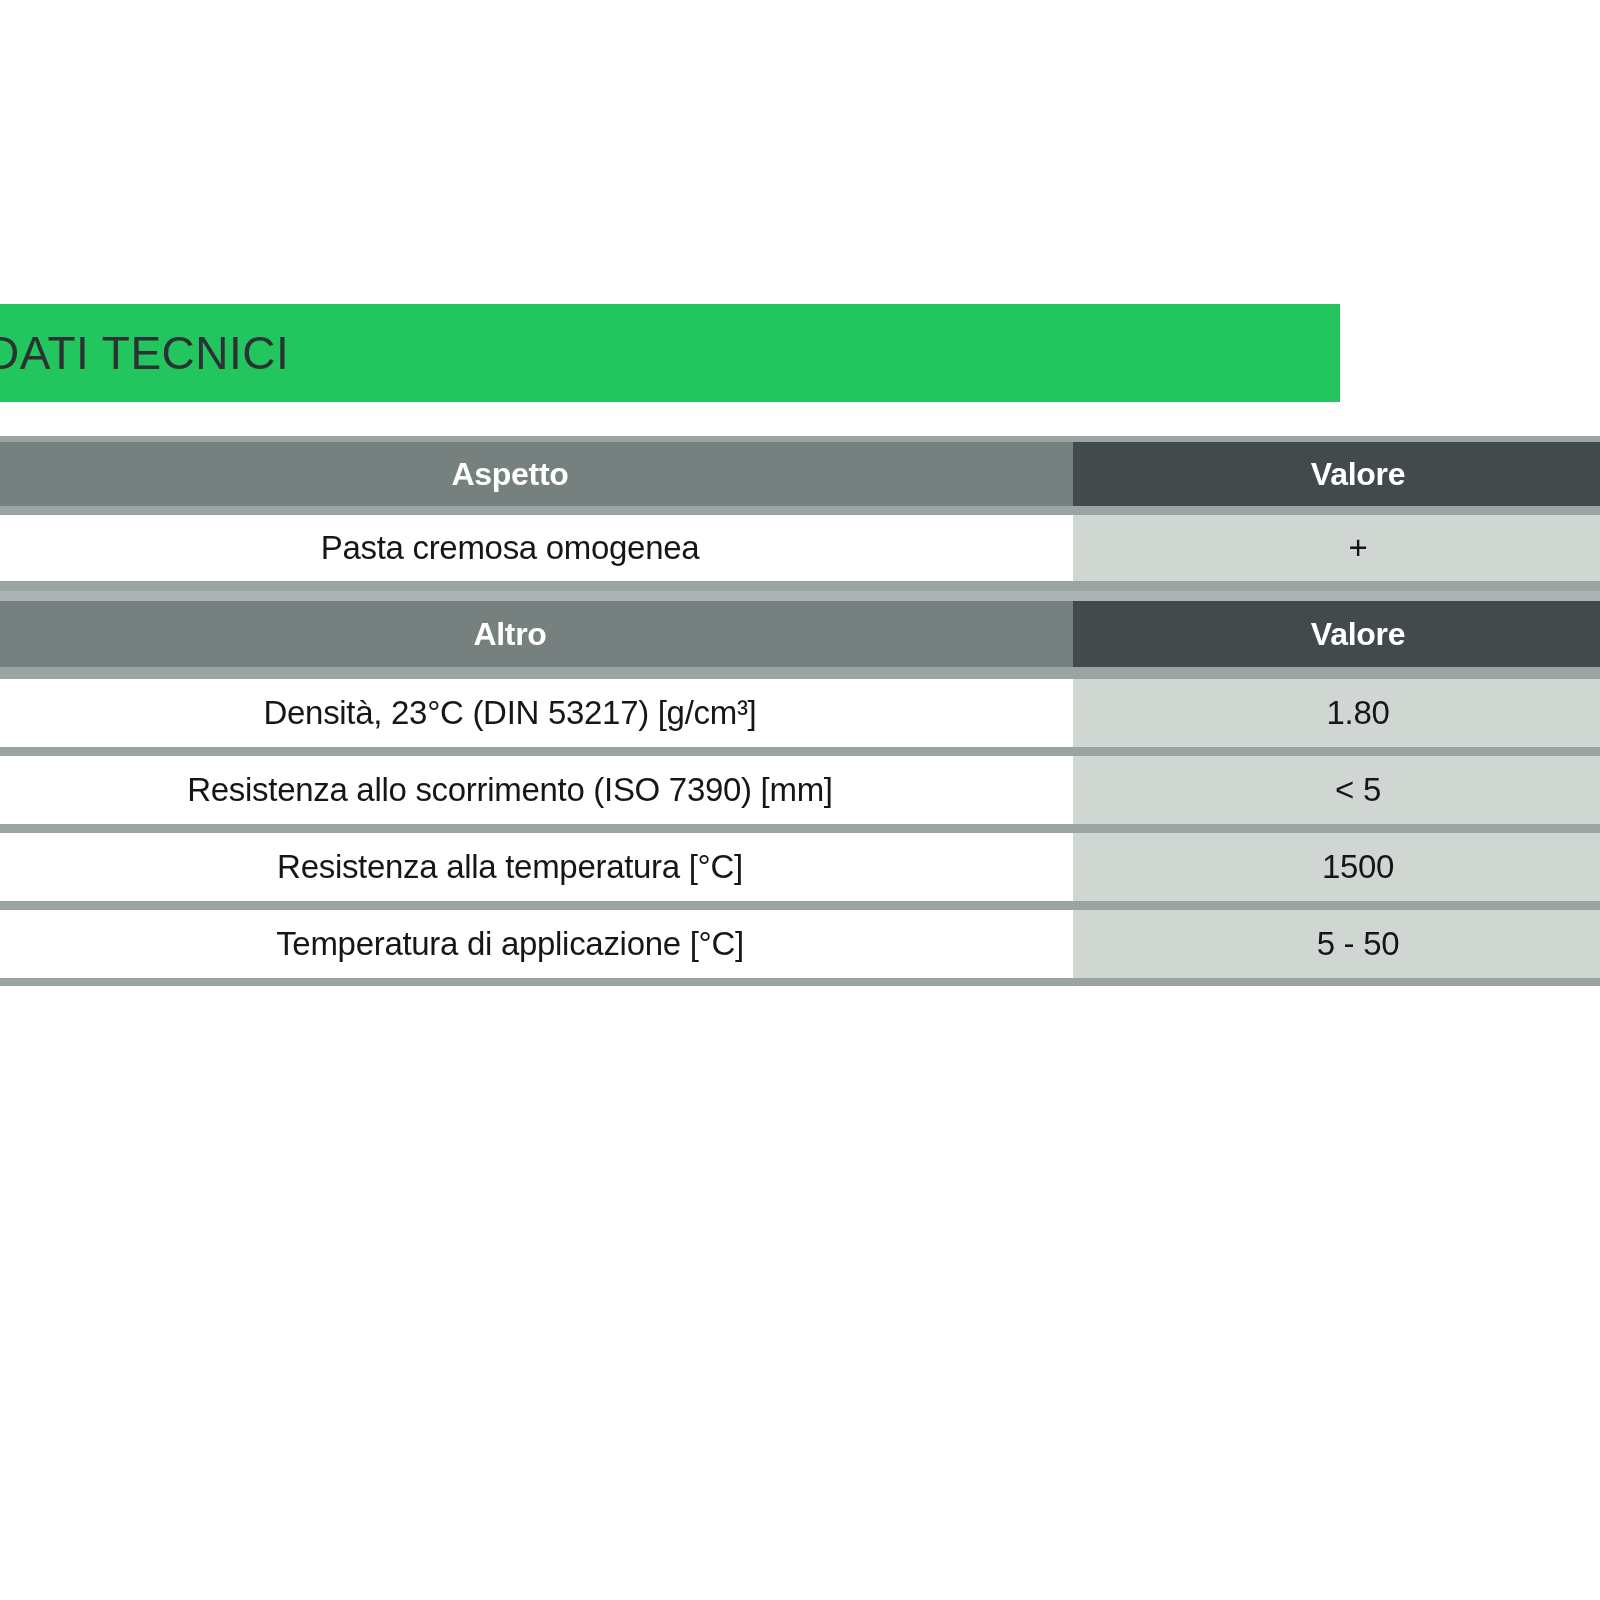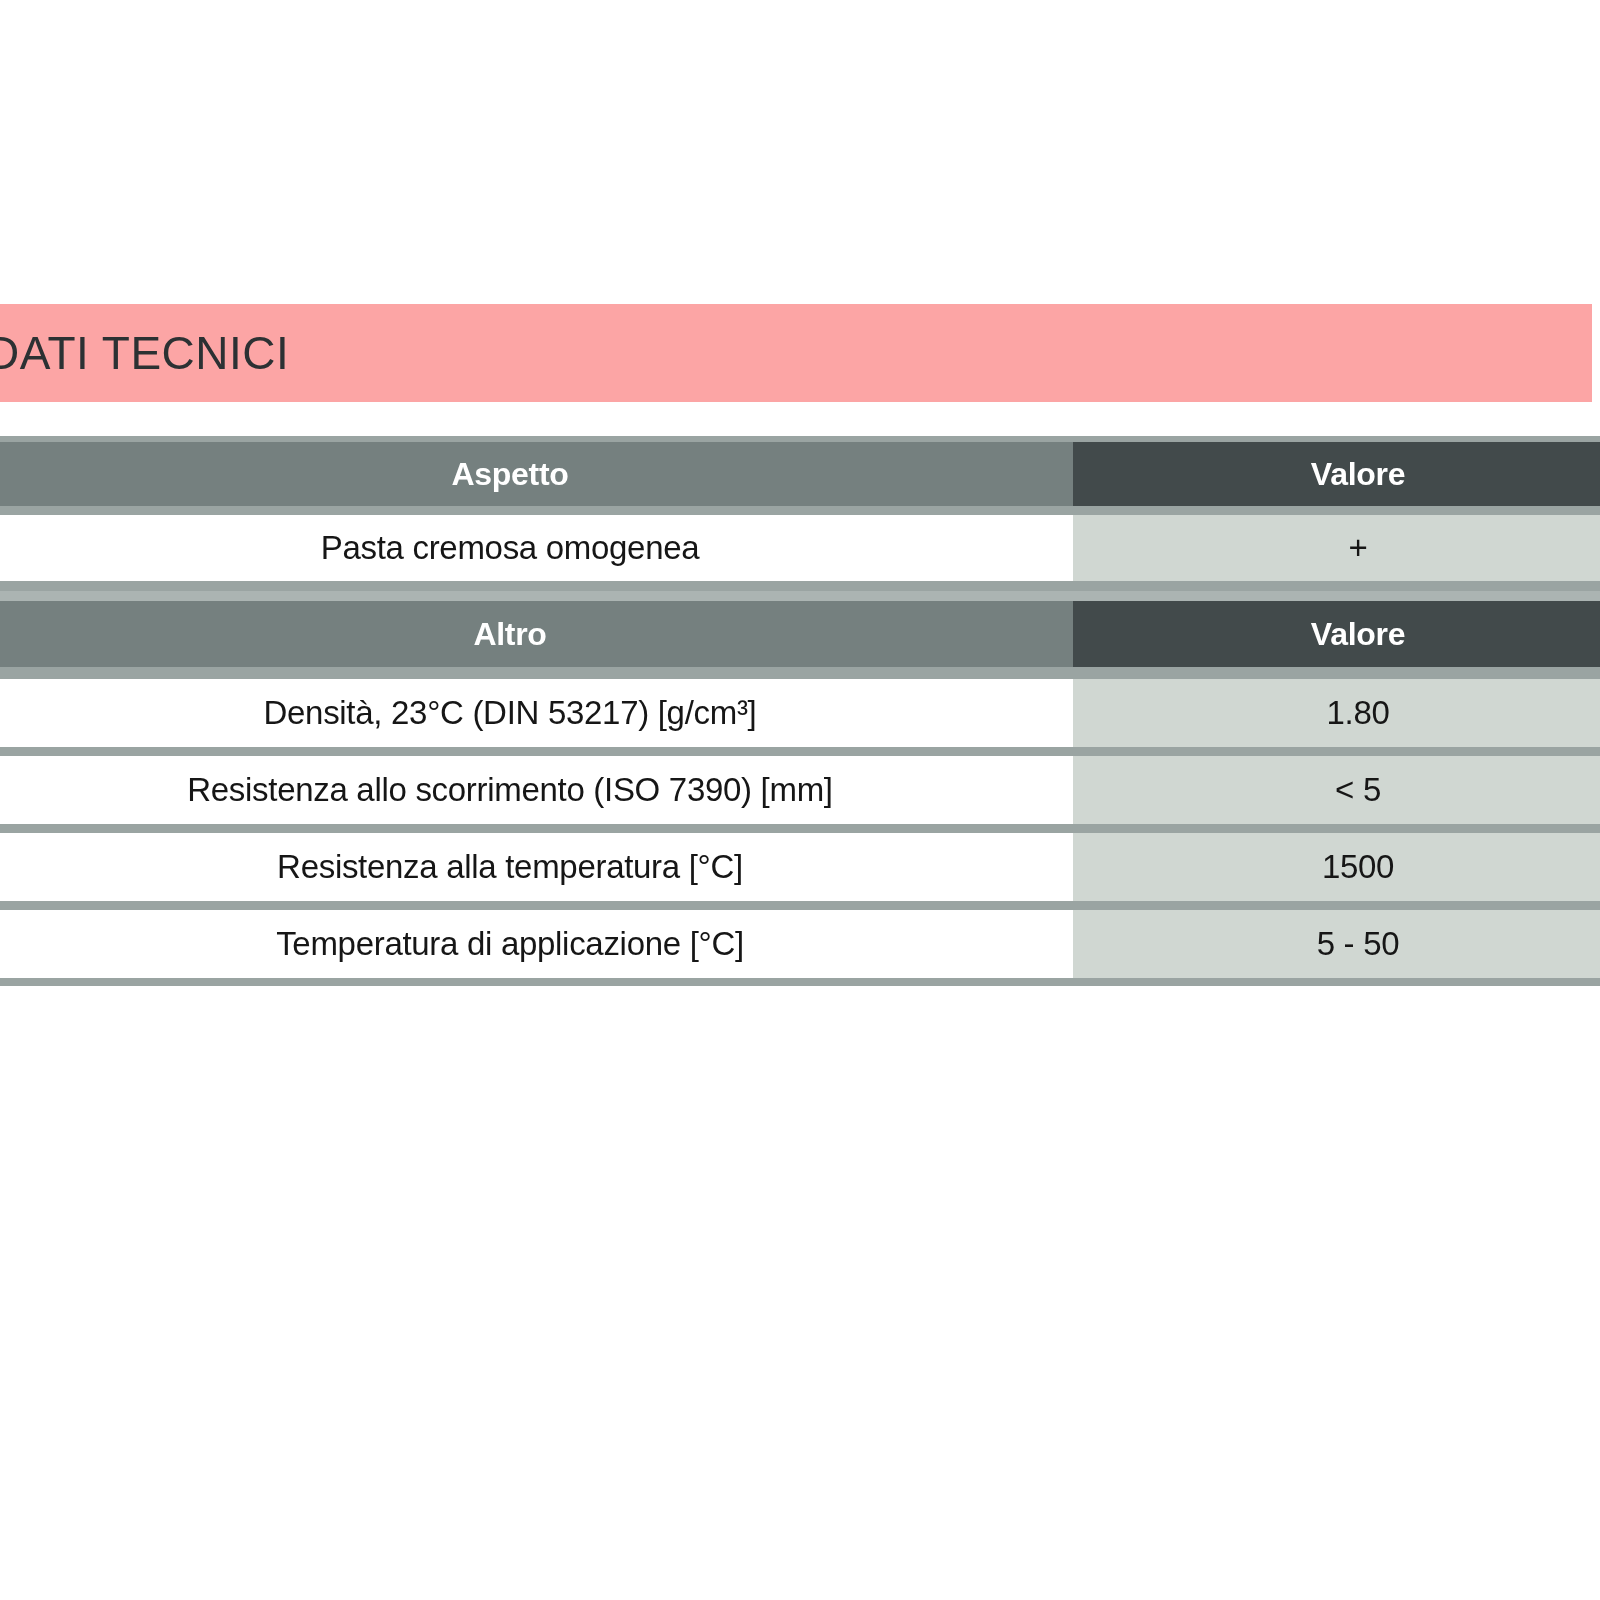--- a/index.html
+++ b/index.html
@@ -13,23 +13,23 @@
     background: #ffffff;
     overflow: hidden;
     font-family: "Liberation Sans", sans-serif;
   }
 
   
   .banner {
     position: absolute;
     left: 0;
     top: 304px;
-    width: 1592px;
+    width: 1340px;
     height: 98px;
-    background: #fca5a5;
+    background: #22c55e;
     display: flex;
     align-items: center;
     overflow: hidden;
   }
   .banner .title {
     margin-left: -14px;
     font-size: 46px;
     font-weight: 400;
     color: #2c3133;
     letter-spacing: 0.5px;

